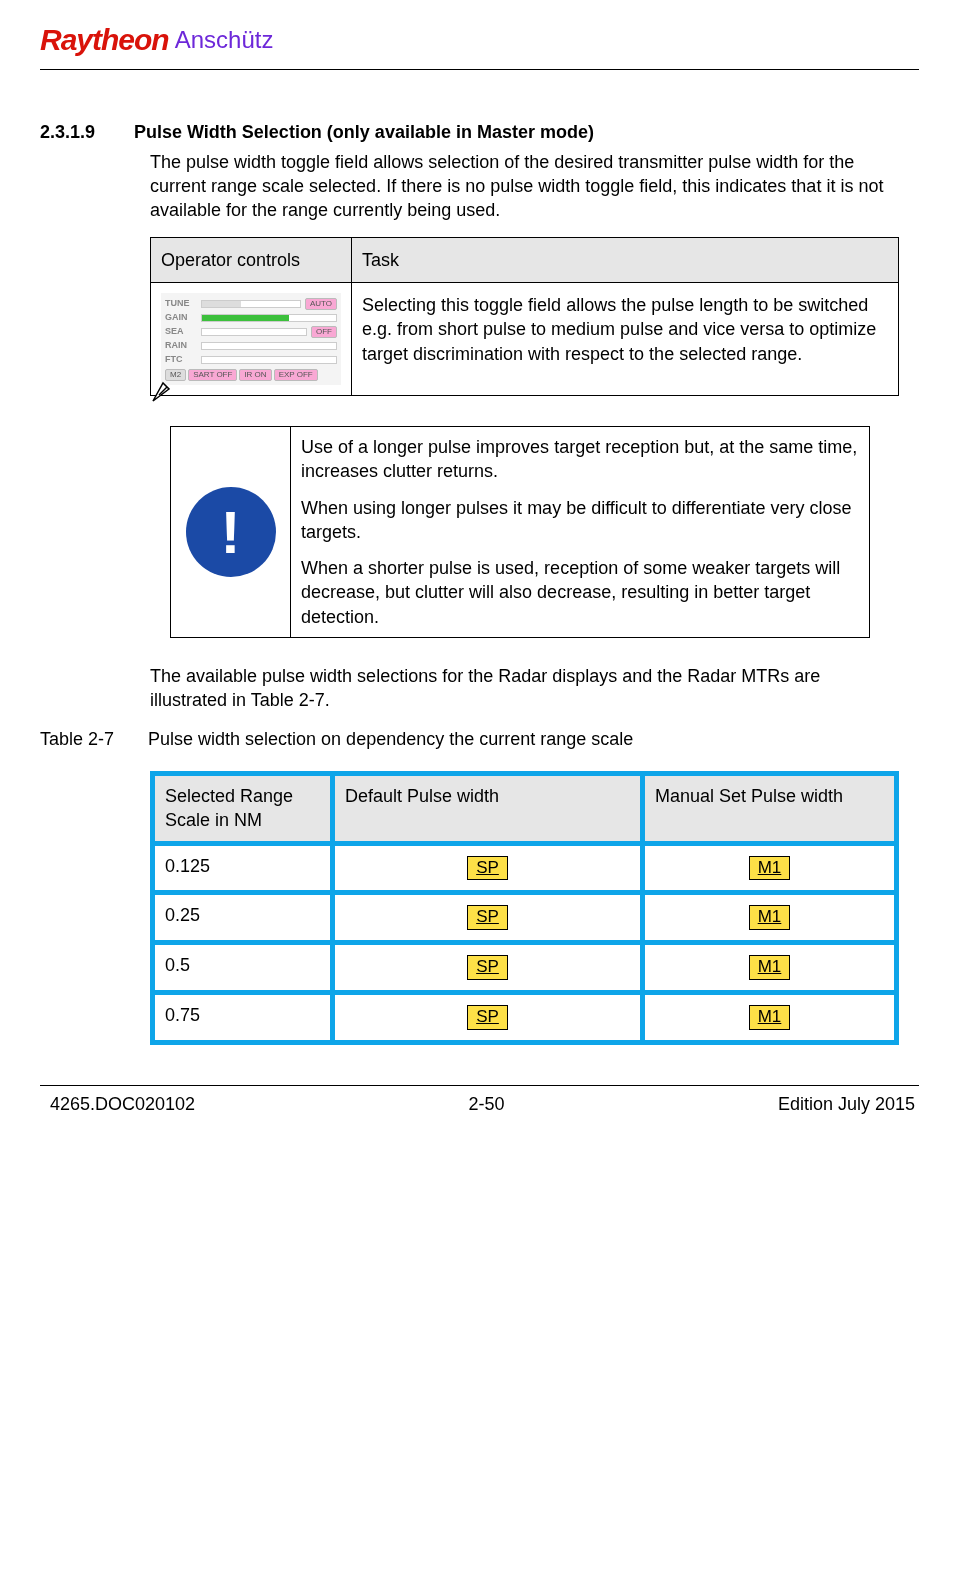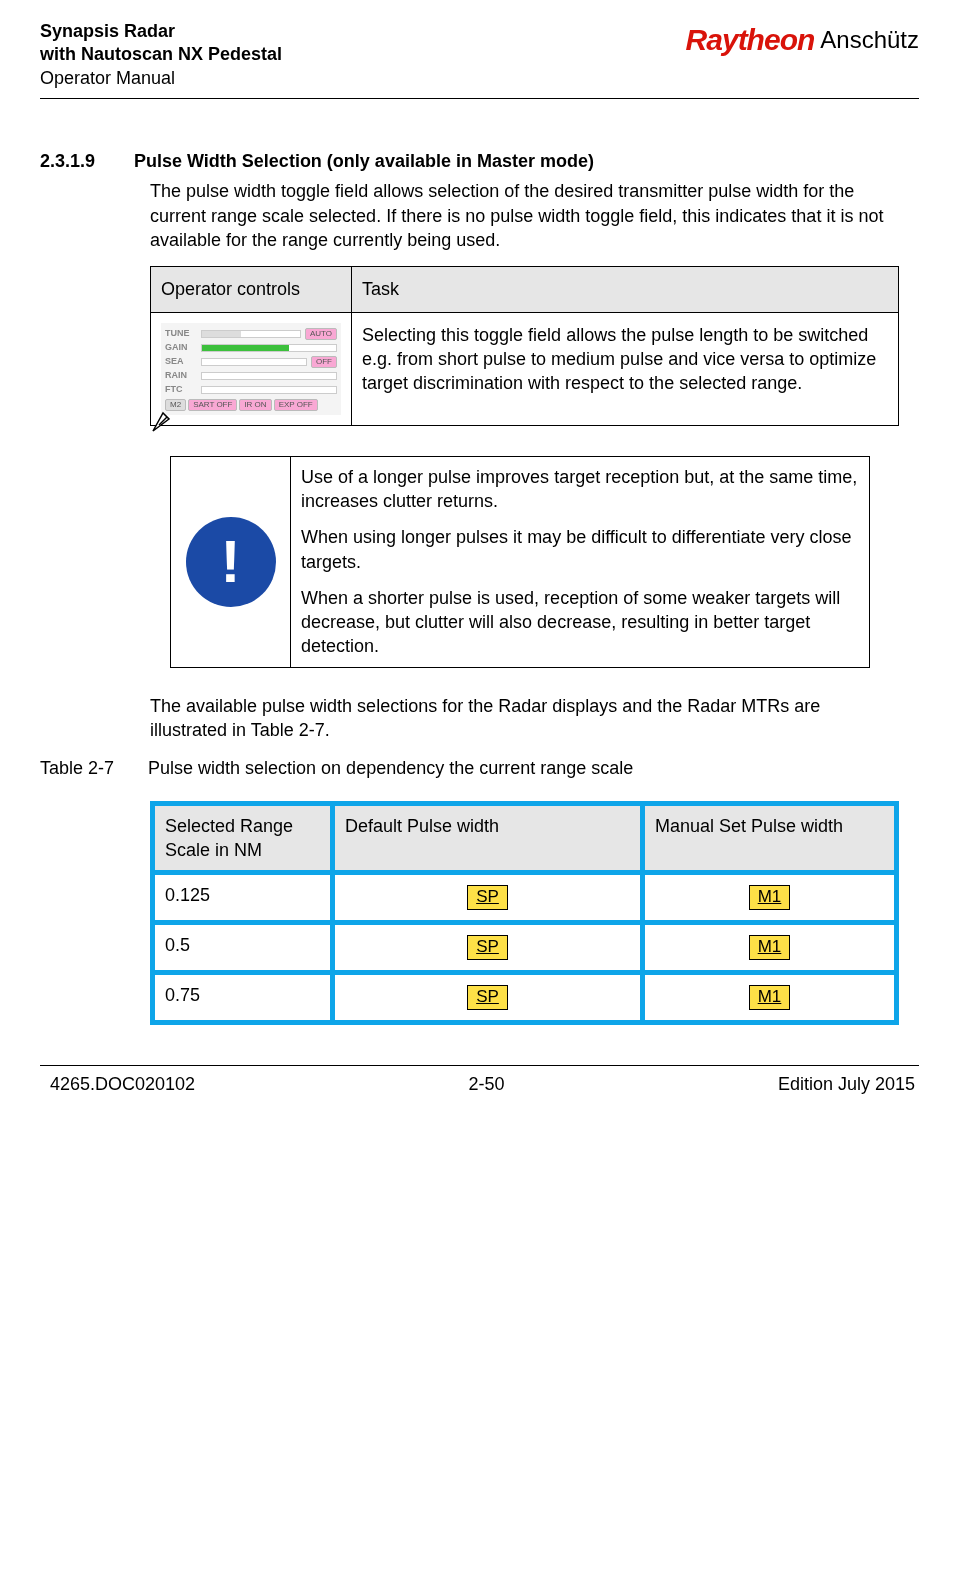--- a/index.html
+++ b/index.html
@@ -30,21 +30,21 @@
     font-family: Arial, sans-serif;
     font-weight: 900;
     font-style: italic;
     font-size: 30px;
     color: #d9130a;
     letter-spacing: -1px;
   }
   .anschutz {
     font-size: 24px;
     font-weight: normal;
-    color: #000000;
+    color: #6d28d9;
   }
   hr.hdr { border: none; border-top: 1px solid #000; margin: 6px 0 50px 0; }
 
   .content { margin-left: 110px; margin-right: 20px; }
   .sec-row { display: flex; gap: 14px; margin-bottom: 6px; }
   .sec-num { font-weight: bold; width: 80px; margin-left: -110px; }
   .sec-title { font-weight: bold; }
   .para { margin-bottom: 14px; }
 
   table.opc {
@@ -145,25 +145,20 @@
   hr.ftr { border:none; border-top:1px solid #000; margin: 10px 0 6px 0;}
   .footer {
     display:flex; justify-content: space-between; font-size:18px;
     padding: 0 4px 0 10px;
   }
 </style>
 </head>
 <body>
 
 <div class="header">
-  <div class="header-left">
-    <div>Synapsis Radar</div>
-    <div>with Nautoscan NX Pedestal</div>
-    <div class="om">Operator Manual</div>
-  </div>
   <div class="header-right">
     <span class="ray-logo">Raytheon</span>
     <span class="anschutz">Anschütz</span>
   </div>
 </div>
 <hr class="hdr">
 
 <div class="content">
 
   <div class="sec-row">
@@ -258,20 +253,33 @@
               <span class="pw-box">SP</span>
             </div>
           </td>
           <td class="pw-center">
             <div class="pw-stack">
               <span class="pw-box">M1</span>
             </div>
           </td>
         </tr>
         <tr>
+          <td class="pw-col1">0.25</td>
+          <td class="pw-col2 pw-center">
+            <div class="pw-stack">
+              <span class="pw-box">SP</span>
+            </div>
+          </td>
+          <td class="pw-center">
+            <div class="pw-stack">
+              <span class="pw-box">M1</span>
+            </div>
+          </td>
+        </tr>
+        <tr>
           <td class="pw-col1">0.5</td>
           <td class="pw-col2 pw-center">
             <div class="pw-stack">
               <span class="pw-box">SP</span>
             </div>
           </td>
           <td class="pw-center">
             <div class="pw-stack">
               <span class="pw-box">M1</span>
             </div>

